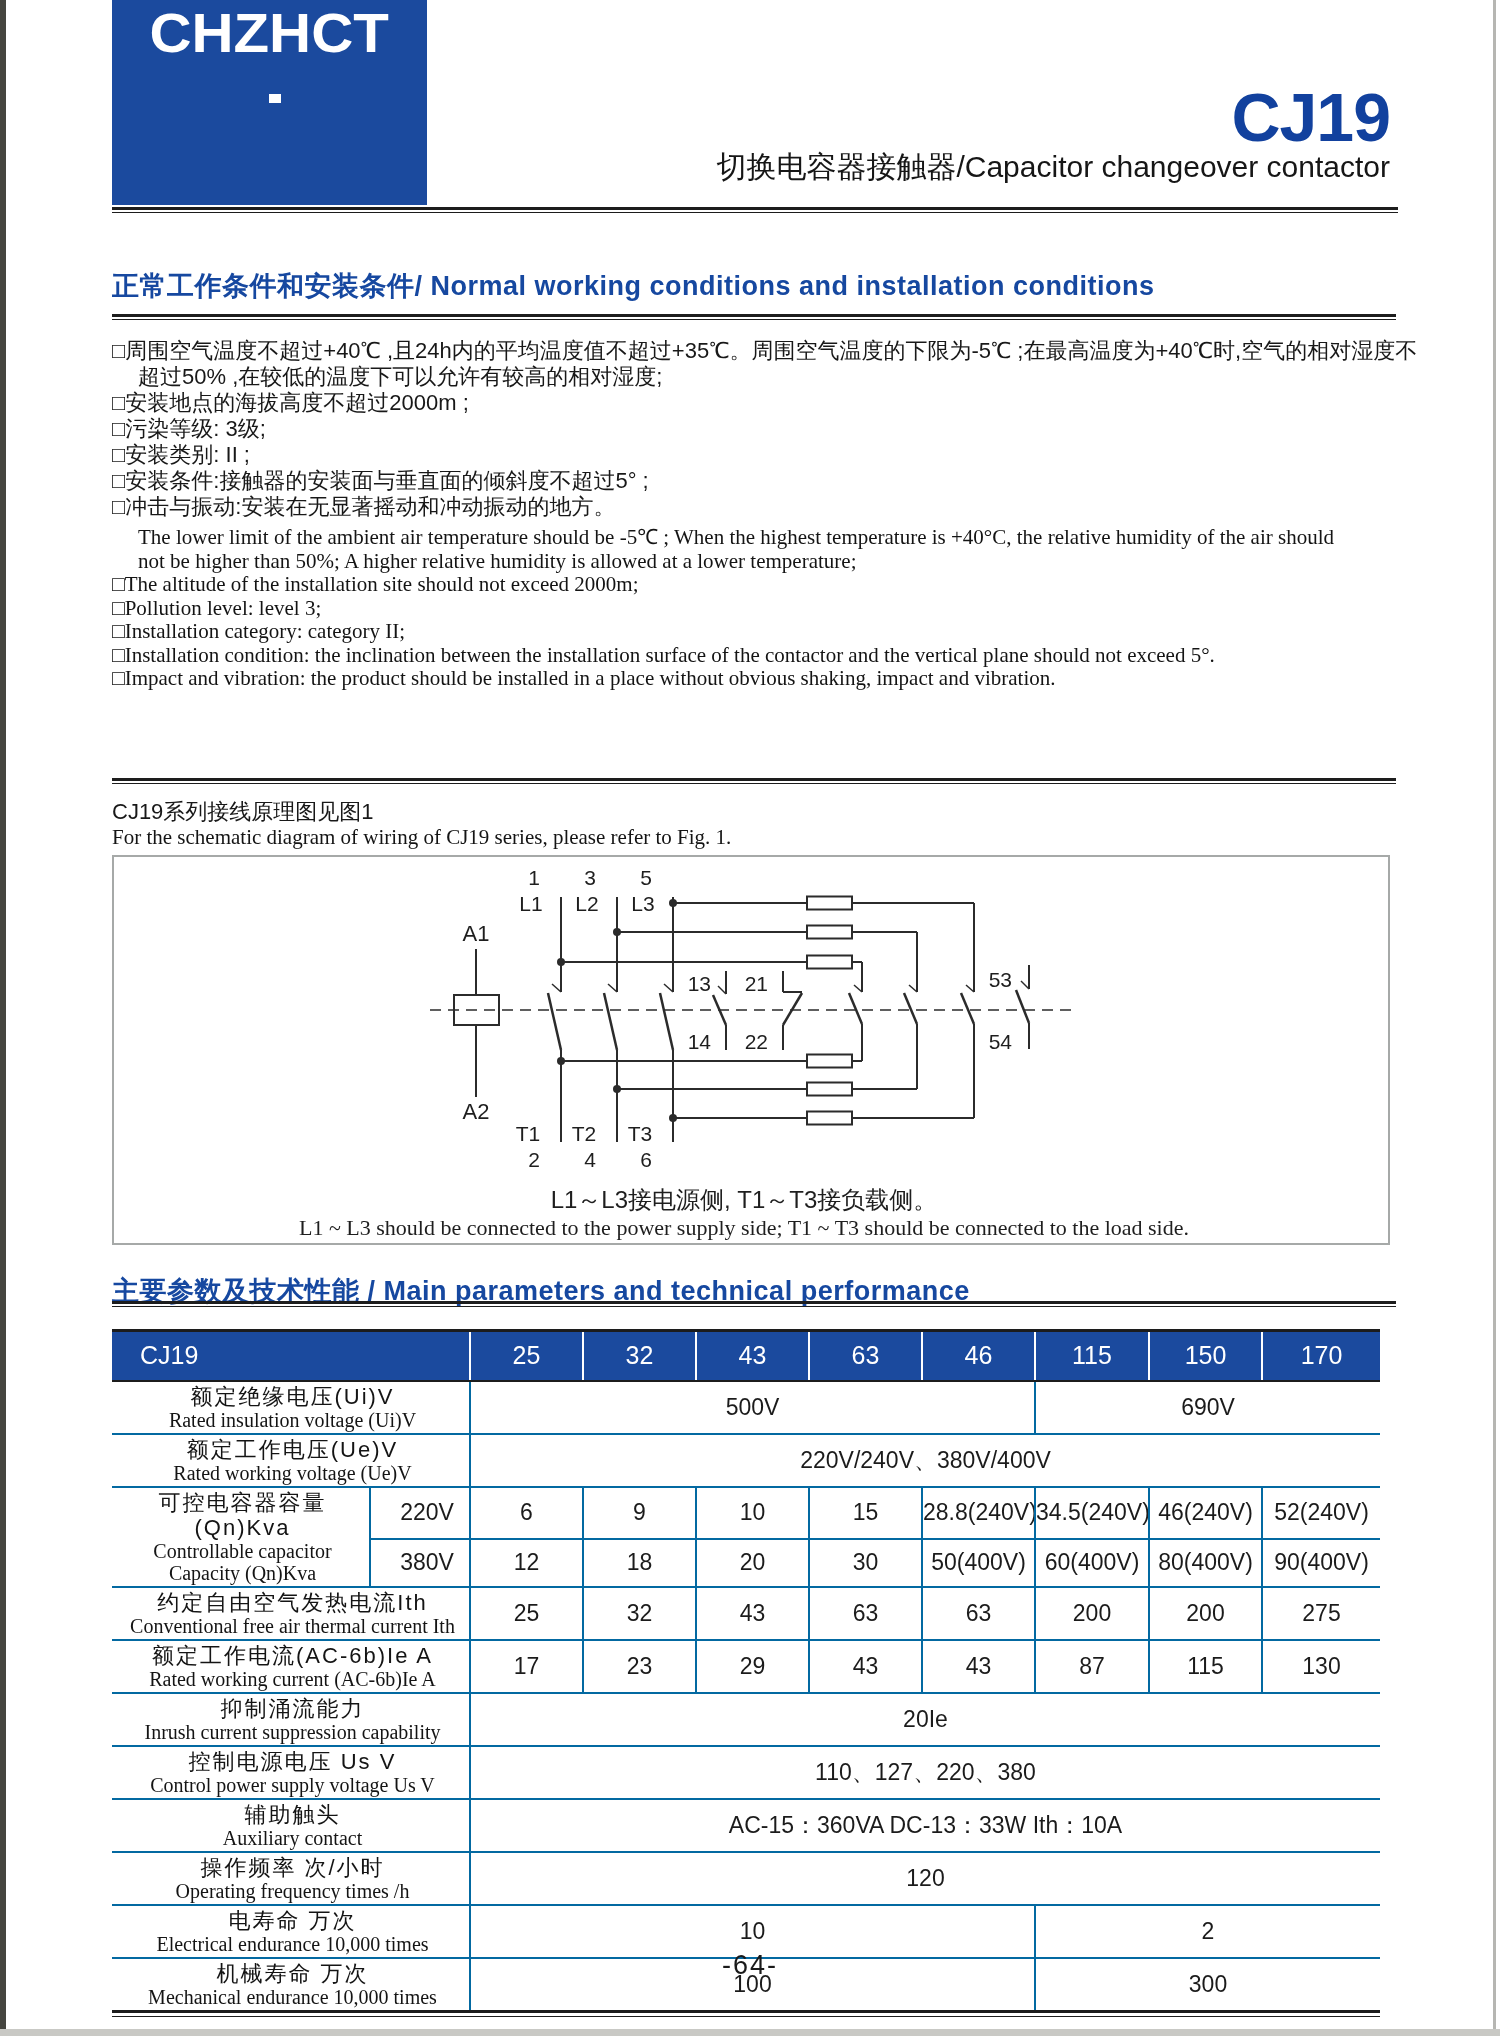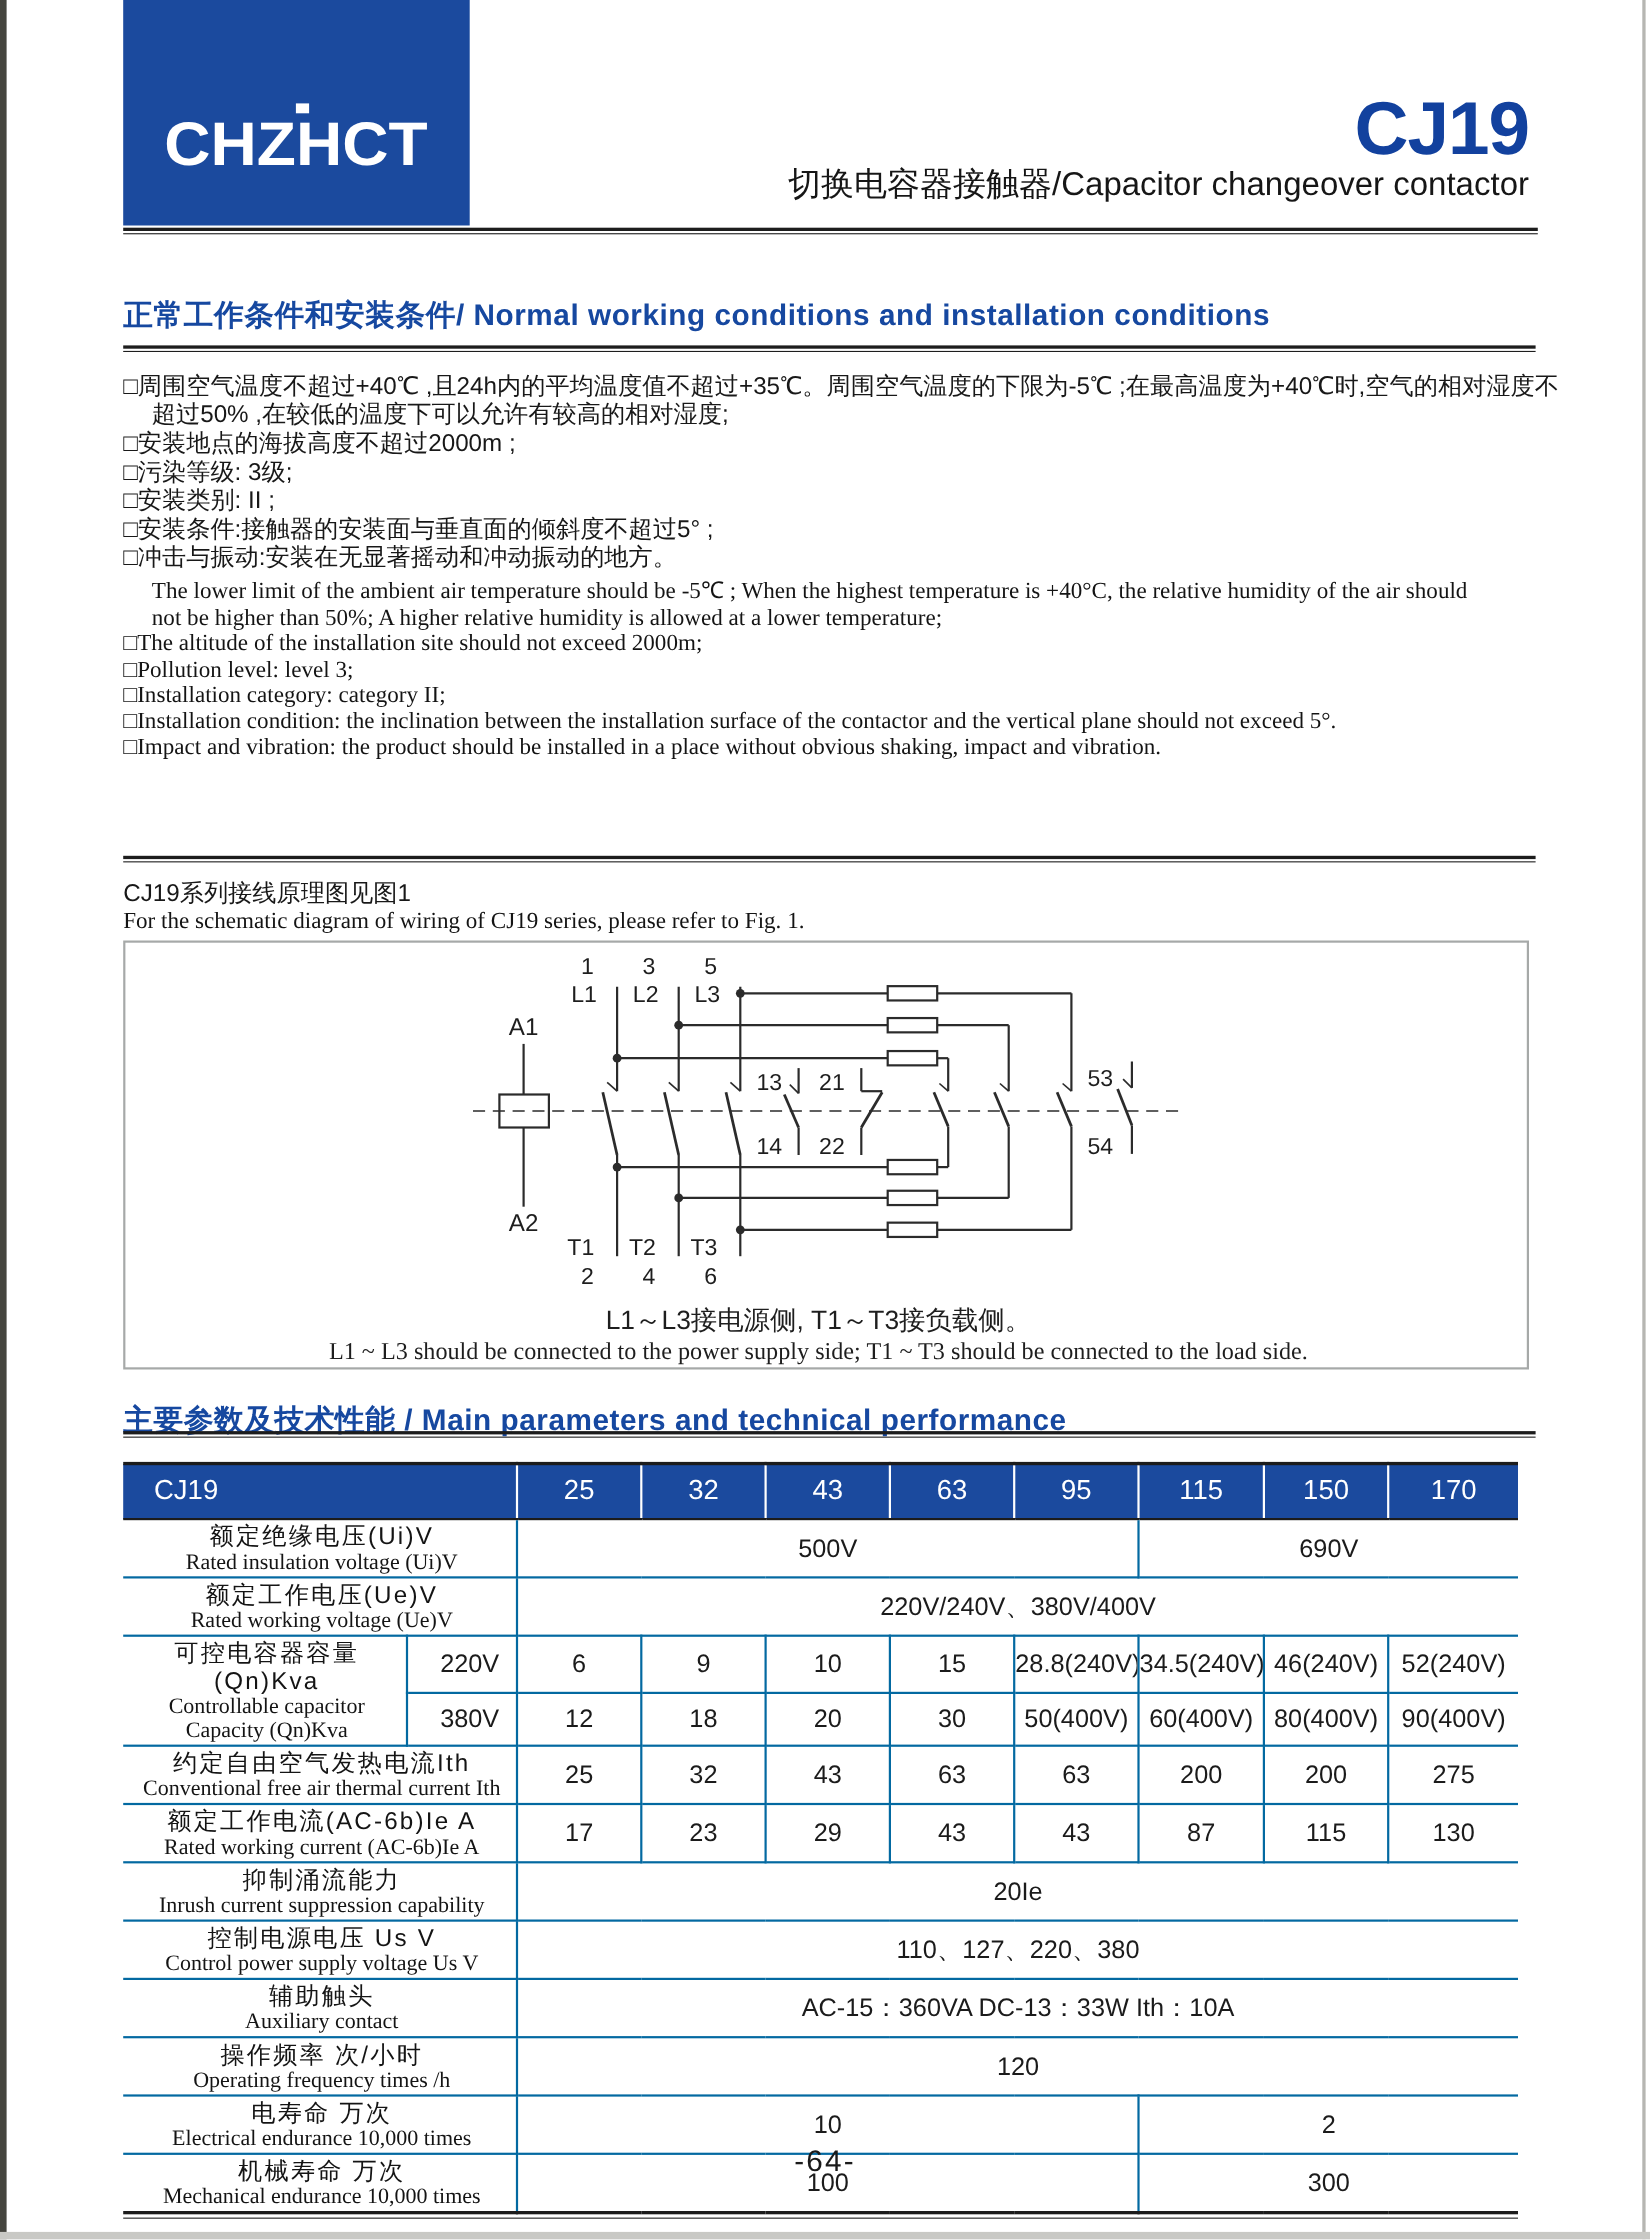--- a/index.html
+++ b/index.html
@@ -9,21 +9,21 @@
     background:#ffffff; overflow:hidden;
     font-family:"Liberation Sans", sans-serif; color:#1b1b1b;
   }
   .edge-left  { position:absolute; left:0; top:0; width:6px; height:2036px; background:#45453f; }
   .edge-right { position:absolute; left:1493px; top:0; width:3px; height:2036px; background:#b6b6b2; }
   .edge-bottom{ position:absolute; left:0; top:2029px; width:1500px; height:7px; background:#c9c9c5; }
 
   
   .logo-block {
     position:absolute; left:112px; top:0; width:315px; height:205px;
-    background:#1b4a9e; display:flex; align-items:flex-end; justify-content:center;
+    background:#1b4a9e; display:flex; justify-content:center;
   }
   .logo-text {
     color:#ffffff; font-weight:bold; font-size:56px; letter-spacing:0px;
     margin-bottom:42px; transform:scaleX(1.04); transform-origin:center;
   }
   .logo-dot { position:absolute; left:157px; top:94px; width:12px; height:9px; background:#ffffff; }
   .model-title {
     position:absolute; left:800px; top:78px; width:590px; text-align:right;
     color:#12419e; font-weight:bold; font-size:68px; letter-spacing:-1px;
   }
@@ -254,21 +254,21 @@
           <col style="width:113px">
           <col style="width:118px">
       </colgroup>
       <thead>
         <tr>
           <th class="corner" colspan="2">CJ19</th>
           <th>25</th>
           <th>32</th>
           <th>43</th>
           <th>63</th>
-          <th>95</th>
+          <th>46</th>
           <th>115</th>
           <th>150</th>
           <th>170</th>
         </tr>
       </thead>
       <tbody>
         <tr style="height:48px">
           <td class="rowlabel" colspan="2">
             <span class="zh">额定绝缘电压(Ui)V</span>
             <span class="en">Rated insulation voltage (Ui)V</span>

